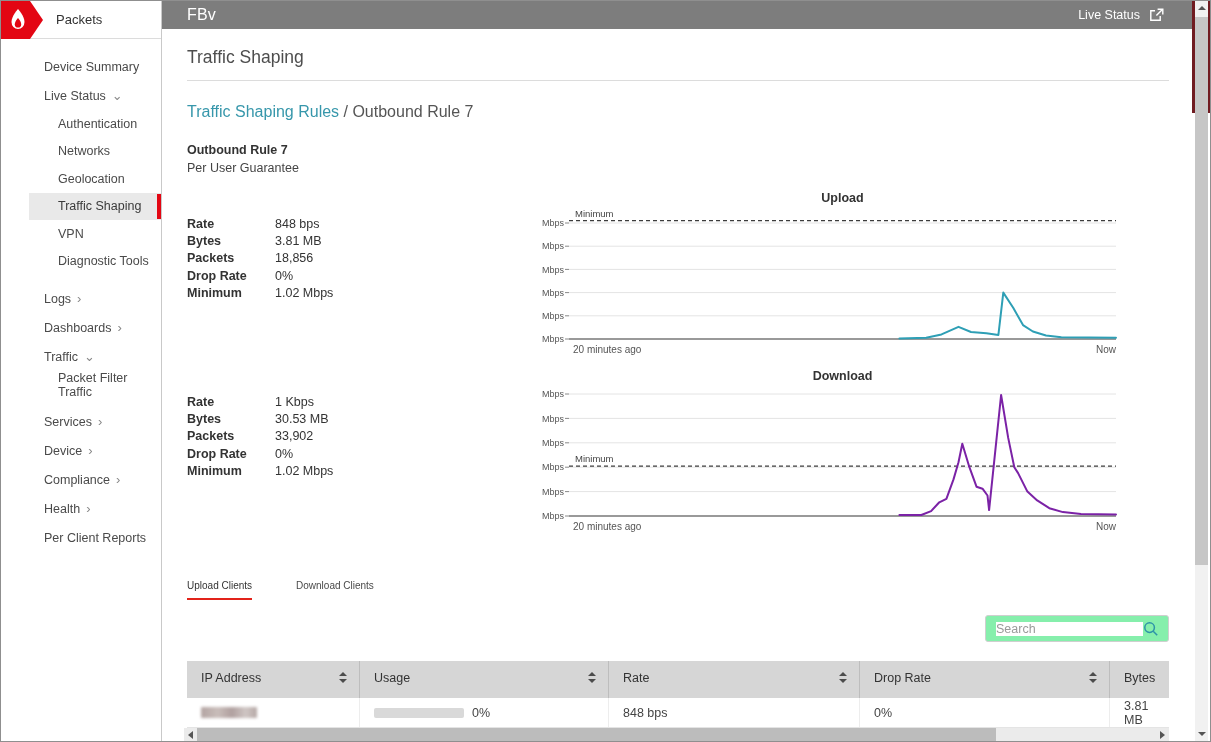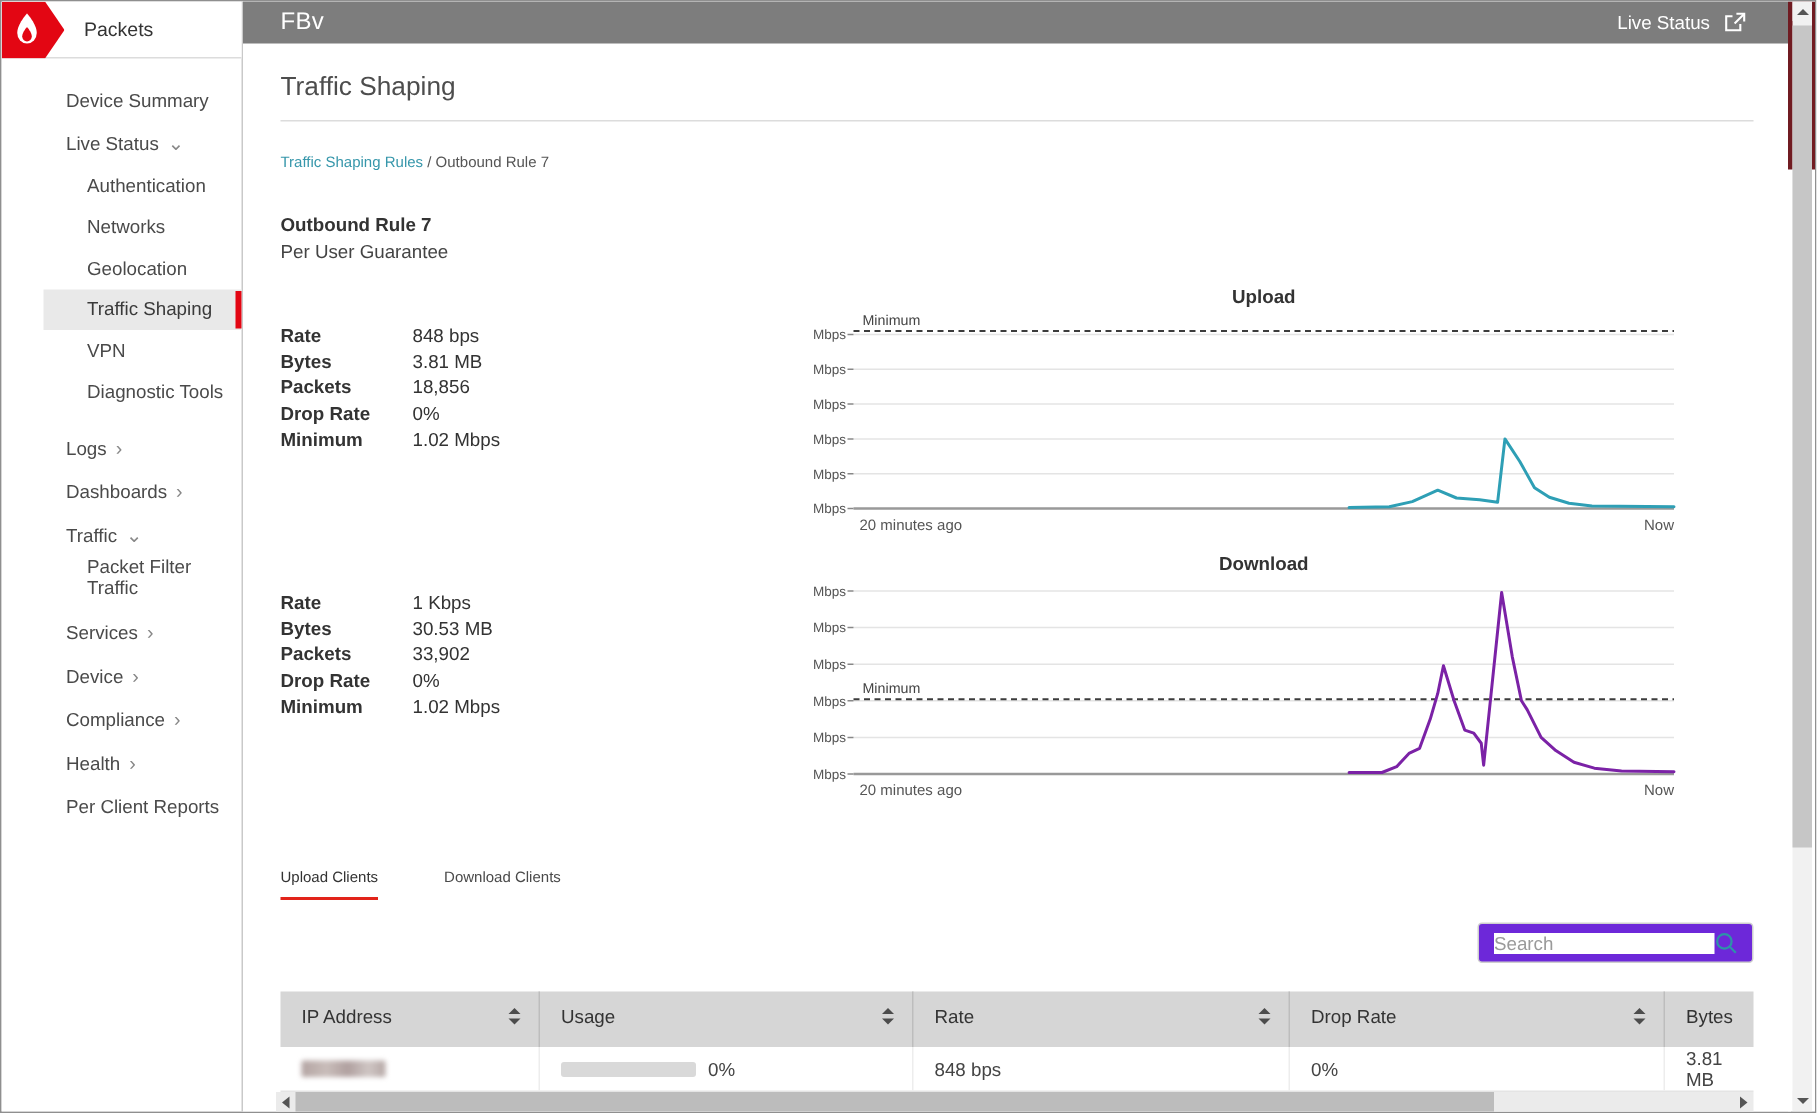--- a/index.html
+++ b/index.html
@@ -24,40 +24,40 @@
   .chev { margin-left:6px; color:#888; font-size:13px; line-height:10px; }
 
   
   .topbar { position:absolute; left:161px; top:0; width:1032px; height:28px; background:#7d7d7d; color:#fff; display:flex; align-items:center; z-index:2; }
   .topbar-title { margin-left:25px; font-size:16px; letter-spacing:.2px; }
   .live-status { margin-left:auto; margin-right:30px; display:flex; align-items:center; gap:9px; font-size:12.5px; cursor:pointer; }
 
   
   .content { position:absolute; left:161px; top:28px; width:1032px; height:714px; background:#fff; overflow:hidden; }
   .page-title { position:absolute; left:25px; top:18px; width:982px; height:34px; font-size:17.5px; color:#4d4d4d; border-bottom:1px solid #dcdcdc; }
-  .breadcrumb { position:absolute; left:25px; top:74px; font-size:10px; color:#555; }
+  .breadcrumb { position:absolute; left:25px; top:74px; font-size:16px; color:#555; }
   .breadcrumb .bc-link { color:#3797ab; cursor:pointer; }
   .rule-name { position:absolute; left:25px; top:114px; font-size:12.5px; font-weight:bold; color:#333; }
   .rule-sub  { position:absolute; left:25px; top:132px; font-size:12.5px; color:#444; }
 
   .stats { position:absolute; left:25px; width:330px; font-size:12.5px; color:#333; }
   .stats.up { top:186px; }
   .stats.dn { top:364px; }
   .stat-row { display:flex; height:17.4px; align-items:center; }
   .stat-row .sl { width:88px; font-weight:bold; }
 
   .chart-wrap { position:absolute; left:378px; }
   .chart-wrap.up { top:160px; }
   .chart-wrap.dn { top:338px; }
 
   
   .tabs { position:absolute; left:25px; top:551px; display:flex; gap:44px; font-size:10px; color:#4a4a4a; }
   .tab { padding-bottom:7px; cursor:pointer; }
   .tab.active { color:#333; border-bottom:2px solid #e2231a; }
-  .search-box { position:absolute; left:823px; top:586px; width:184px; height:27px; border:1px solid #cfcfcf; border-radius:3px; background:#6d28d9; display:flex; align-items:center; }
+  .search-box { position:absolute; left:823px; top:586px; width:184px; height:27px; border:1px solid #cfcfcf; border-radius:3px; background:#86efac; display:flex; align-items:center; }
   .search-box input { flex:1; border:0; outline:0; margin-left:10px; font-size:12.5px; color:#444; font-family:"Liberation Sans", sans-serif; width:130px; }
   .search-box input::placeholder { color:#9a9a9a; }
   .search-box .mag { margin-right:9px; cursor:pointer; display:flex; }
 
   
   .tbl { position:absolute; left:25px; top:632px; width:982px; }
   .tbl-head { display:flex; height:37px; background:#d6d6d6; }
   .th { display:flex; align-items:center; padding:0 12px 4px 14px; font-size:12.5px; color:#333; border-left:1px solid #bdbdbd; cursor:pointer; }
   .th:first-child { border-left:0; }
   .sort { margin-left:auto; display:inline-flex; flex-direction:column; gap:2.5px; }

